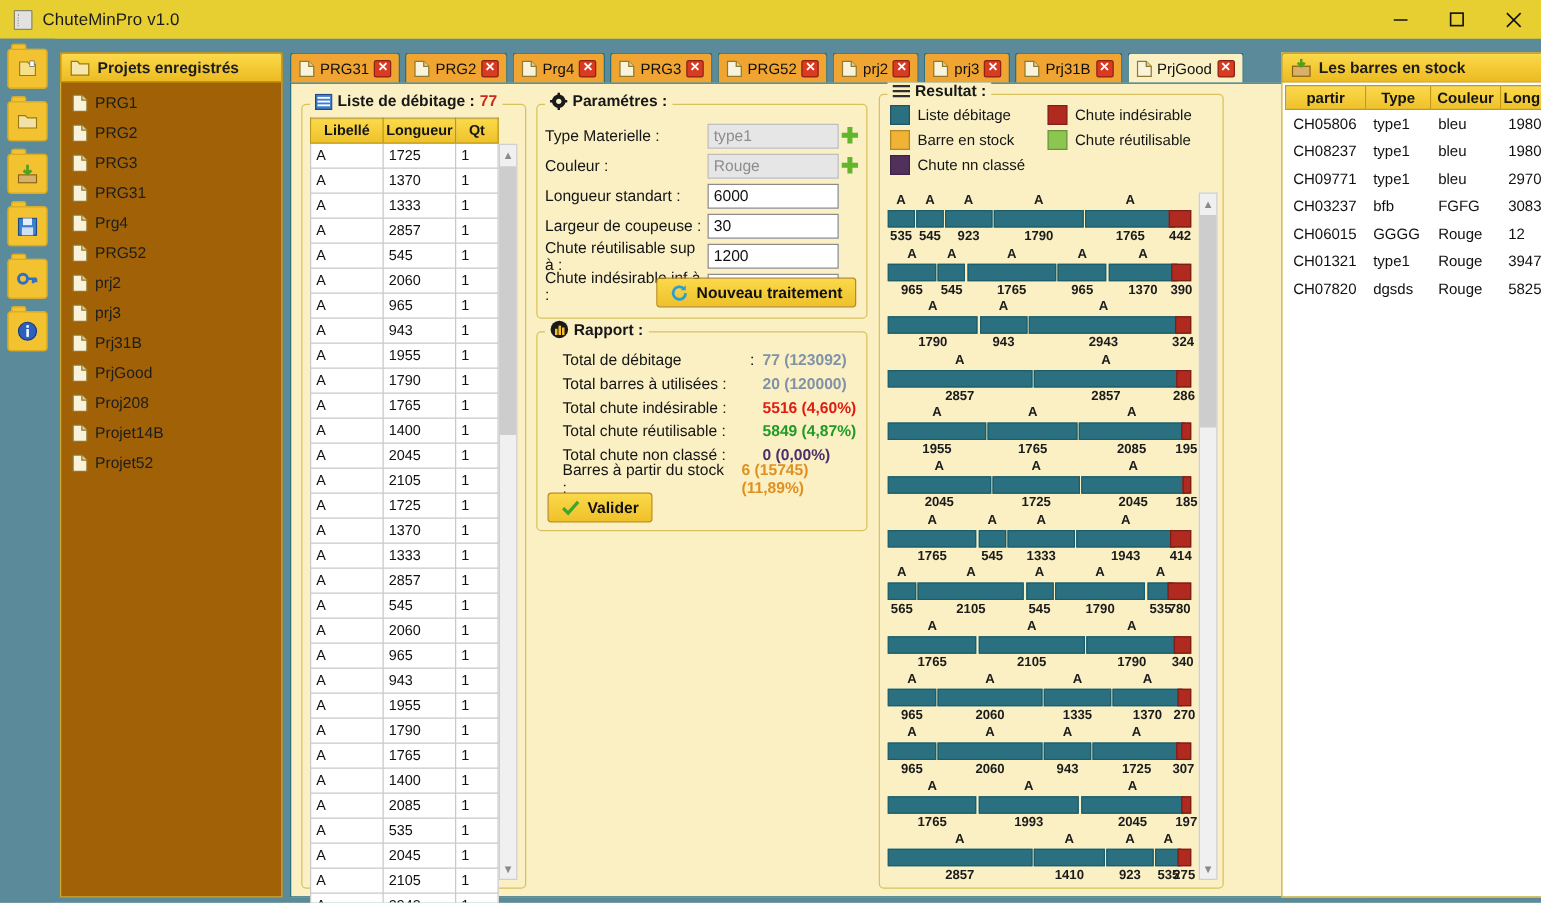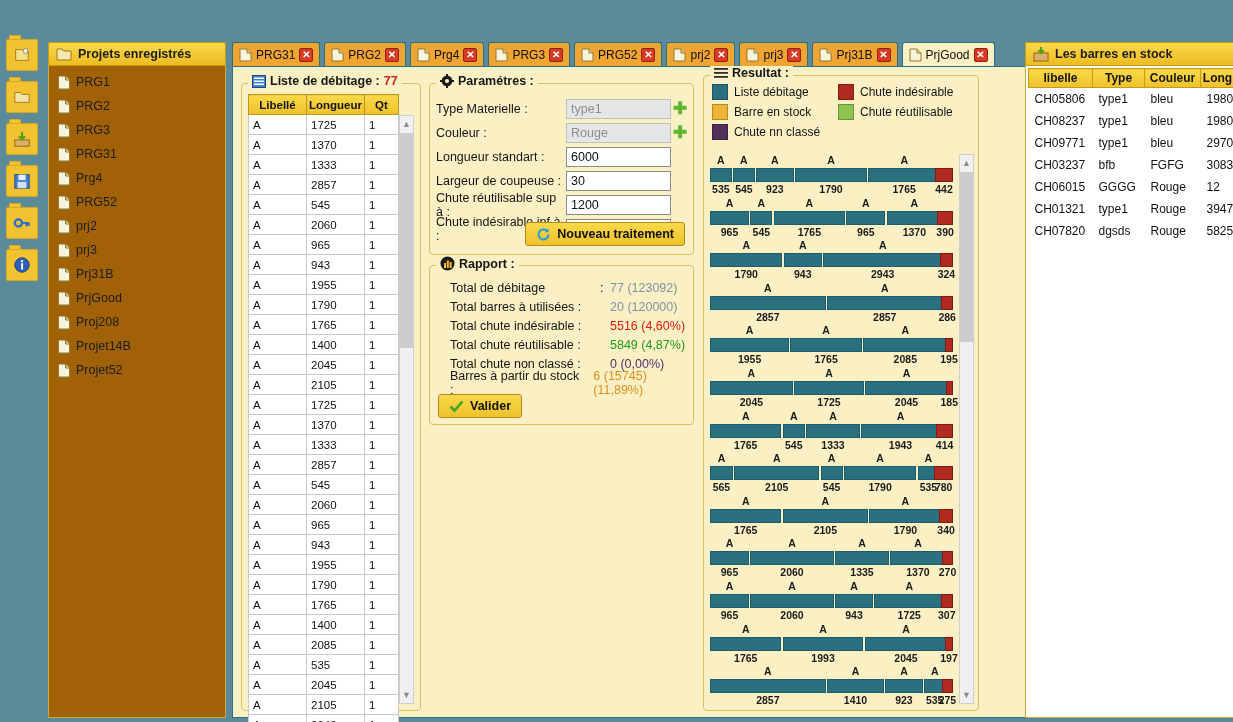--- a/index.html
+++ b/index.html
@@ -149,21 +149,21 @@
     background: linear-gradient(#fbd94a,#eec12a); border: 1px solid #b9891b;
     border-radius: 3px; height: 24px; display: inline-flex; align-items: center;
     gap: 6px; padding: 0 10px; font-size: 12.5px; font-weight: bold; color: #111;
   }
 
   
   .fs-rapport { left: 196px; top: 198px; width: 265px; height: 160px; }
   .rep-row { display: flex; align-items: center; height: 19px; margin-left: 20px; font-size: 12.5px; }
   .rep-label { width: 150px; color: #151515; }
   .rep-sep { width: 10px; }
-  .rep-val { font-weight: normal; }
+  .rep-val { font-weight: bold; }
 
   
   .fs-result { left: 470px; top: 8px; width: 276px; height: 636px; }
   .legend-grid {
     position: absolute; left: 8px; top: 8px; width: 258px;
     display: grid; grid-template-columns: 126px 132px; row-gap: 4px;
   }
   .lg-item { display: flex; align-items: center; gap: 6px; font-size: 12px; color: #151515; }
   .sw { width: 16px; height: 16px; border: 1px solid rgba(0,0,0,.25); flex: none; }
   .bars-area {
@@ -205,20 +205,42 @@
     font-size: 12px; height: 22px; padding-left: 6px; color: #111;
     border-bottom: 1px solid transparent;
   }
   .st-c1 { width: 64px; } .st-c2 { width: 52px; } .st-c3 { width: 56px; } .st-c4 { width: 60px; }
 </style>
 </head>
 <body>
 
 <div class="app">
 
+  <div class="titlebar">
+    <div class="title-icon"></div>
+    <div class="title-text">ChuteMinPro v1.0</div>
+    <div class="win-btns">
+      <div class="win-btn">
+        <svg width="13" height="13" viewBox="0 0 13 13">
+            <line x1="1" y1="7" x2="12" y2="7" stroke="#111" stroke-width="1.3"></line>
+          </svg>
+      </div>
+      <div class="win-btn">
+        <svg width="13" height="13" viewBox="0 0 13 13">
+            <rect x="1.5" y="1.5" width="10" height="10" fill="none" stroke="#111" stroke-width="1.3"></rect>
+          </svg>
+      </div>
+      <div class="win-btn">
+        <svg width="14" height="14" viewBox="0 0 14 14">
+            <line x1="1.5" y1="1.5" x2="12.5" y2="12.5" stroke="#111" stroke-width="1.3"></line>
+            <line x1="12.5" y1="1.5" x2="1.5" y2="12.5" stroke="#111" stroke-width="1.3"></line>
+          </svg>
+      </div>
+    </div>
+  </div>
 
   <div class="rail">
     <div class="rail-btn">
       <svg class="rail-glyph" viewBox="0 0 20 20">
         <path d="M3 4h7l2 2h5v10H3z" fill="#f7e08a" stroke="#9a7a10" stroke-width="1"></path>
         <path d="M12 3h4v5h-4z" fill="#fff" stroke="#7a7a7a" stroke-width=".8"></path>
       </svg>
     </div>
     <div class="rail-btn">
       <svg class="rail-glyph" viewBox="0 0 20 20">
@@ -1001,21 +1023,21 @@
     <div class="panel-head stock-head">
       <svg width="16" height="15" viewBox="0 0 16 15">
         <rect x="1" y="6" width="14" height="8" fill="#d9b06a" stroke="#8a6414"></rect>
         <path d="M8 0v5M5.2 3.2L8 6l2.8-2.8" stroke="#4fa01e" stroke-width="2" fill="none"></path>
       </svg>
       <span>Les barres en stock</span>
     </div>
     <table class="stock-grid">
       <thead>
           <tr>
-        <th class="st-c1">libelle</th>
+        <th class="st-c1">partir</th>
         <th class="st-c2">Type</th>
         <th class="st-c3">Couleur</th>
         <th class="st-c4">Longueur</th>
       </tr>
         </thead>
       <tbody id="stock-body">
           <tr>
             <td>CH05806</td>
             <td>type1</td>
             <td>bleu</td>

